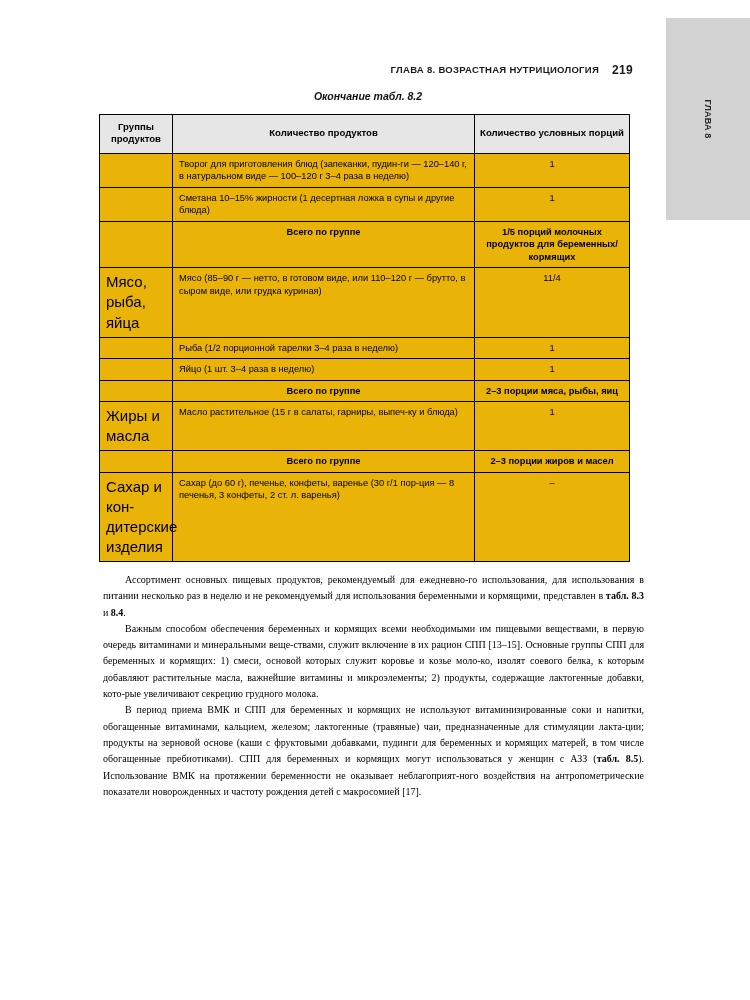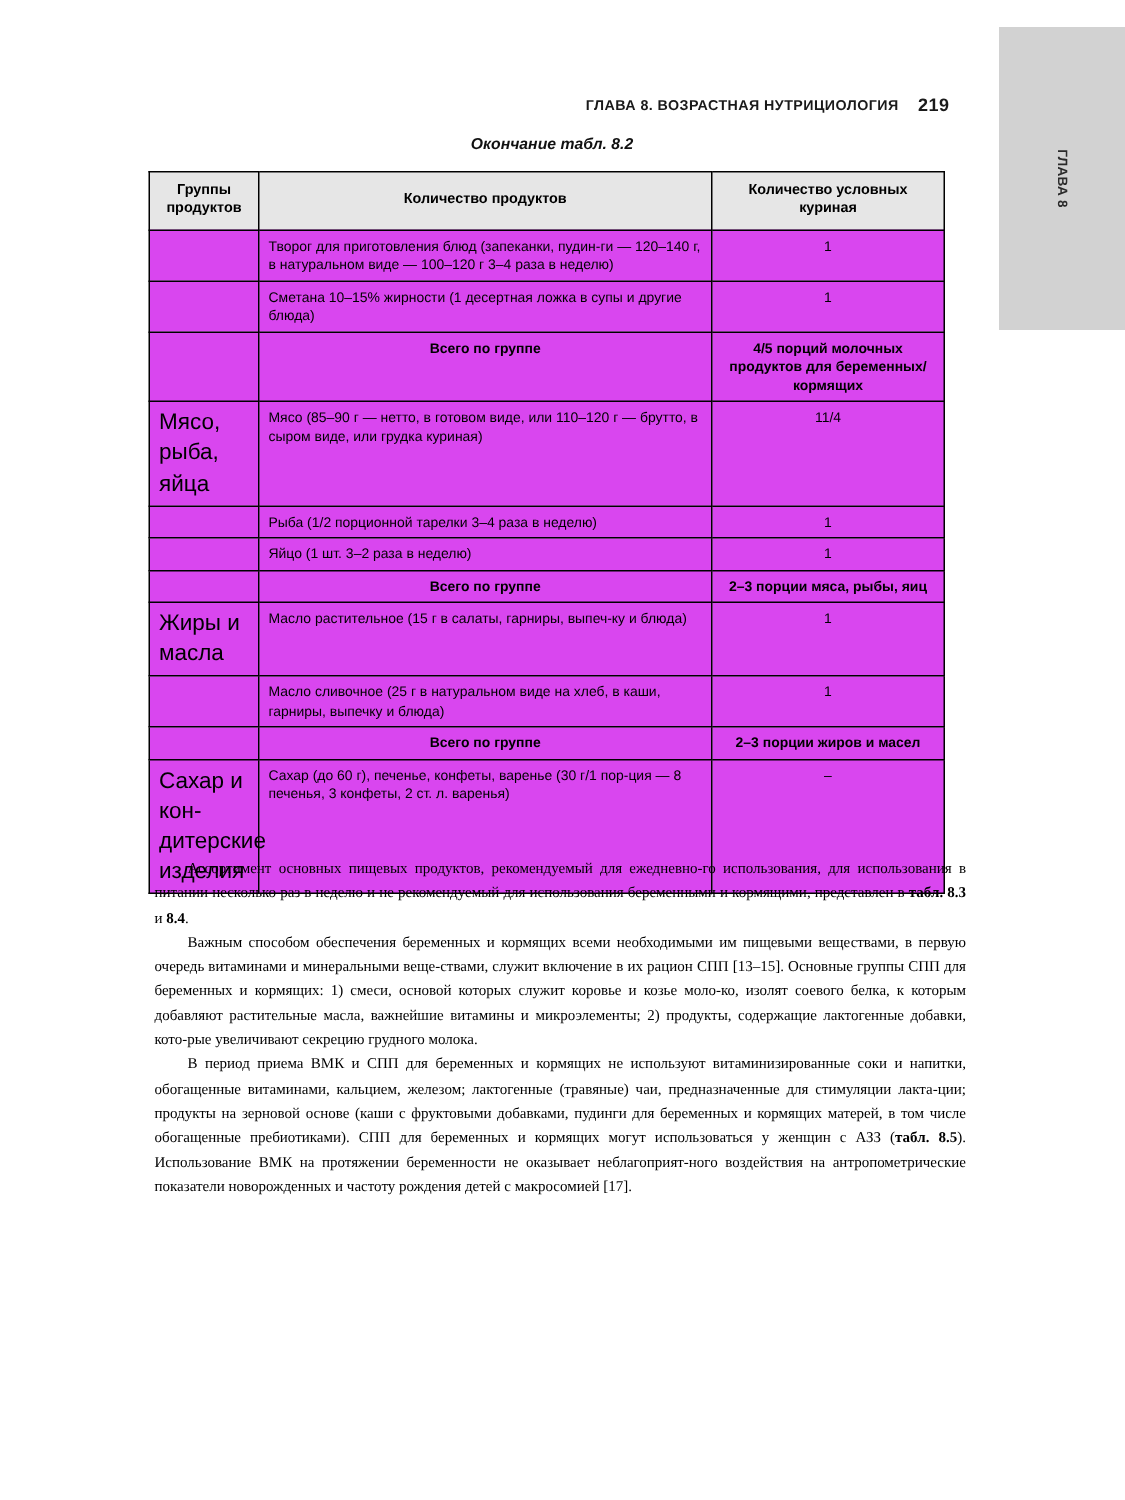--- a/index.html
+++ b/index.html
@@ -92,21 +92,21 @@
     table-layout: fixed;
     font-family: "Liberation Sans", sans-serif;
     font-size: 9.3px;
     line-height: 1.34;
     color: #000;
   }
   table.data td, table.data th {
     border: 1px solid #000;
     padding: 4px 6px 4px 6px;
     vertical-align: top;
-    background: #d946ef;
+    background: #eab308;
   }
   table.data thead th {
     background: #e6e6e6;
     text-align: center;
     vertical-align: middle;
     font-weight: bold;
     font-size: 9.6px;
     padding: 6px 4px 7px 4px;
     line-height: 1.3;
   }
@@ -177,67 +177,62 @@
     <table class="data">
       <colgroup>
         <col class="c1">
           <col class="c2">
           <col class="c3">
       </colgroup>
       <thead>
         <tr>
           <th>Группы продуктов</th>
           <th>Количество продуктов</th>
-          <th>Количество условных куриная</th>
+          <th>Количество условных порций</th>
         </tr>
       </thead>
       <tbody>
           <tr>
             <td class="grp"></td>
             <td class="desc">Творог для приготовления блюд (запеканки, пудин-ги — 120–140 г, в натуральном виде — 100–120 г 3–4 раза в неделю)</td>
             <td class="qty">1</td>
           </tr>
           <tr>
             <td class="grp"></td>
             <td class="desc">Сметана 10–15% жирности (1 десертная ложка в супы и другие блюда)</td>
             <td class="qty">1</td>
           </tr>
           <tr>
             <td class="grp"></td>
             <td class="total-label">Всего по группе</td>
-            <td class="total-qty">4/5 порций молочных продуктов для беременных/кормящих</td>
+            <td class="total-qty">1/5 порций молочных продуктов для беременных/кормящих</td>
           </tr>
           <tr>
             <td class="grp">Мясо, рыба, яйца</td>
             <td class="desc">Мясо (85–90 г — нетто, в готовом виде, или 110–120 г — брутто, в сыром виде, или грудка куриная)</td>
             <td class="qty">11/4</td>
           </tr>
           <tr>
             <td class="grp"></td>
             <td class="desc">Рыба (1/2 порционной тарелки 3–4 раза в неделю)</td>
             <td class="qty">1</td>
           </tr>
           <tr>
             <td class="grp"></td>
-            <td class="desc">Яйцо (1 шт. 3–2 раза в неделю)</td>
+            <td class="desc">Яйцо (1 шт. 3–4 раза в неделю)</td>
             <td class="qty">1</td>
           </tr>
           <tr>
             <td class="grp"></td>
             <td class="total-label">Всего по группе</td>
             <td class="total-qty">2–3 порции мяса, рыбы, яиц</td>
           </tr>
           <tr>
             <td class="grp">Жиры и масла</td>
             <td class="desc">Масло растительное (15 г в салаты, гарниры, выпеч-ку и блюда)</td>
-            <td class="qty">1</td>
-          </tr>
-          <tr>
-            <td class="grp"></td>
-            <td class="desc">Масло сливочное (25 г в натуральном виде на хлеб, в каши, гарниры, выпечку и блюда)</td>
             <td class="qty">1</td>
           </tr>
           <tr>
             <td class="grp"></td>
             <td class="total-label">Всего по группе</td>
             <td class="total-qty">2–3 порции жиров и масел</td>
           </tr>
           <tr>
             <td class="grp">Сахар и кон-дитерские изделия</td>
             <td class="desc">Сахар (до 60 г), печенье, конфеты, варенье (30 г/1 пор-ция — 8 печенья, 3 конфеты, 2 ст. л. варенья)</td>

